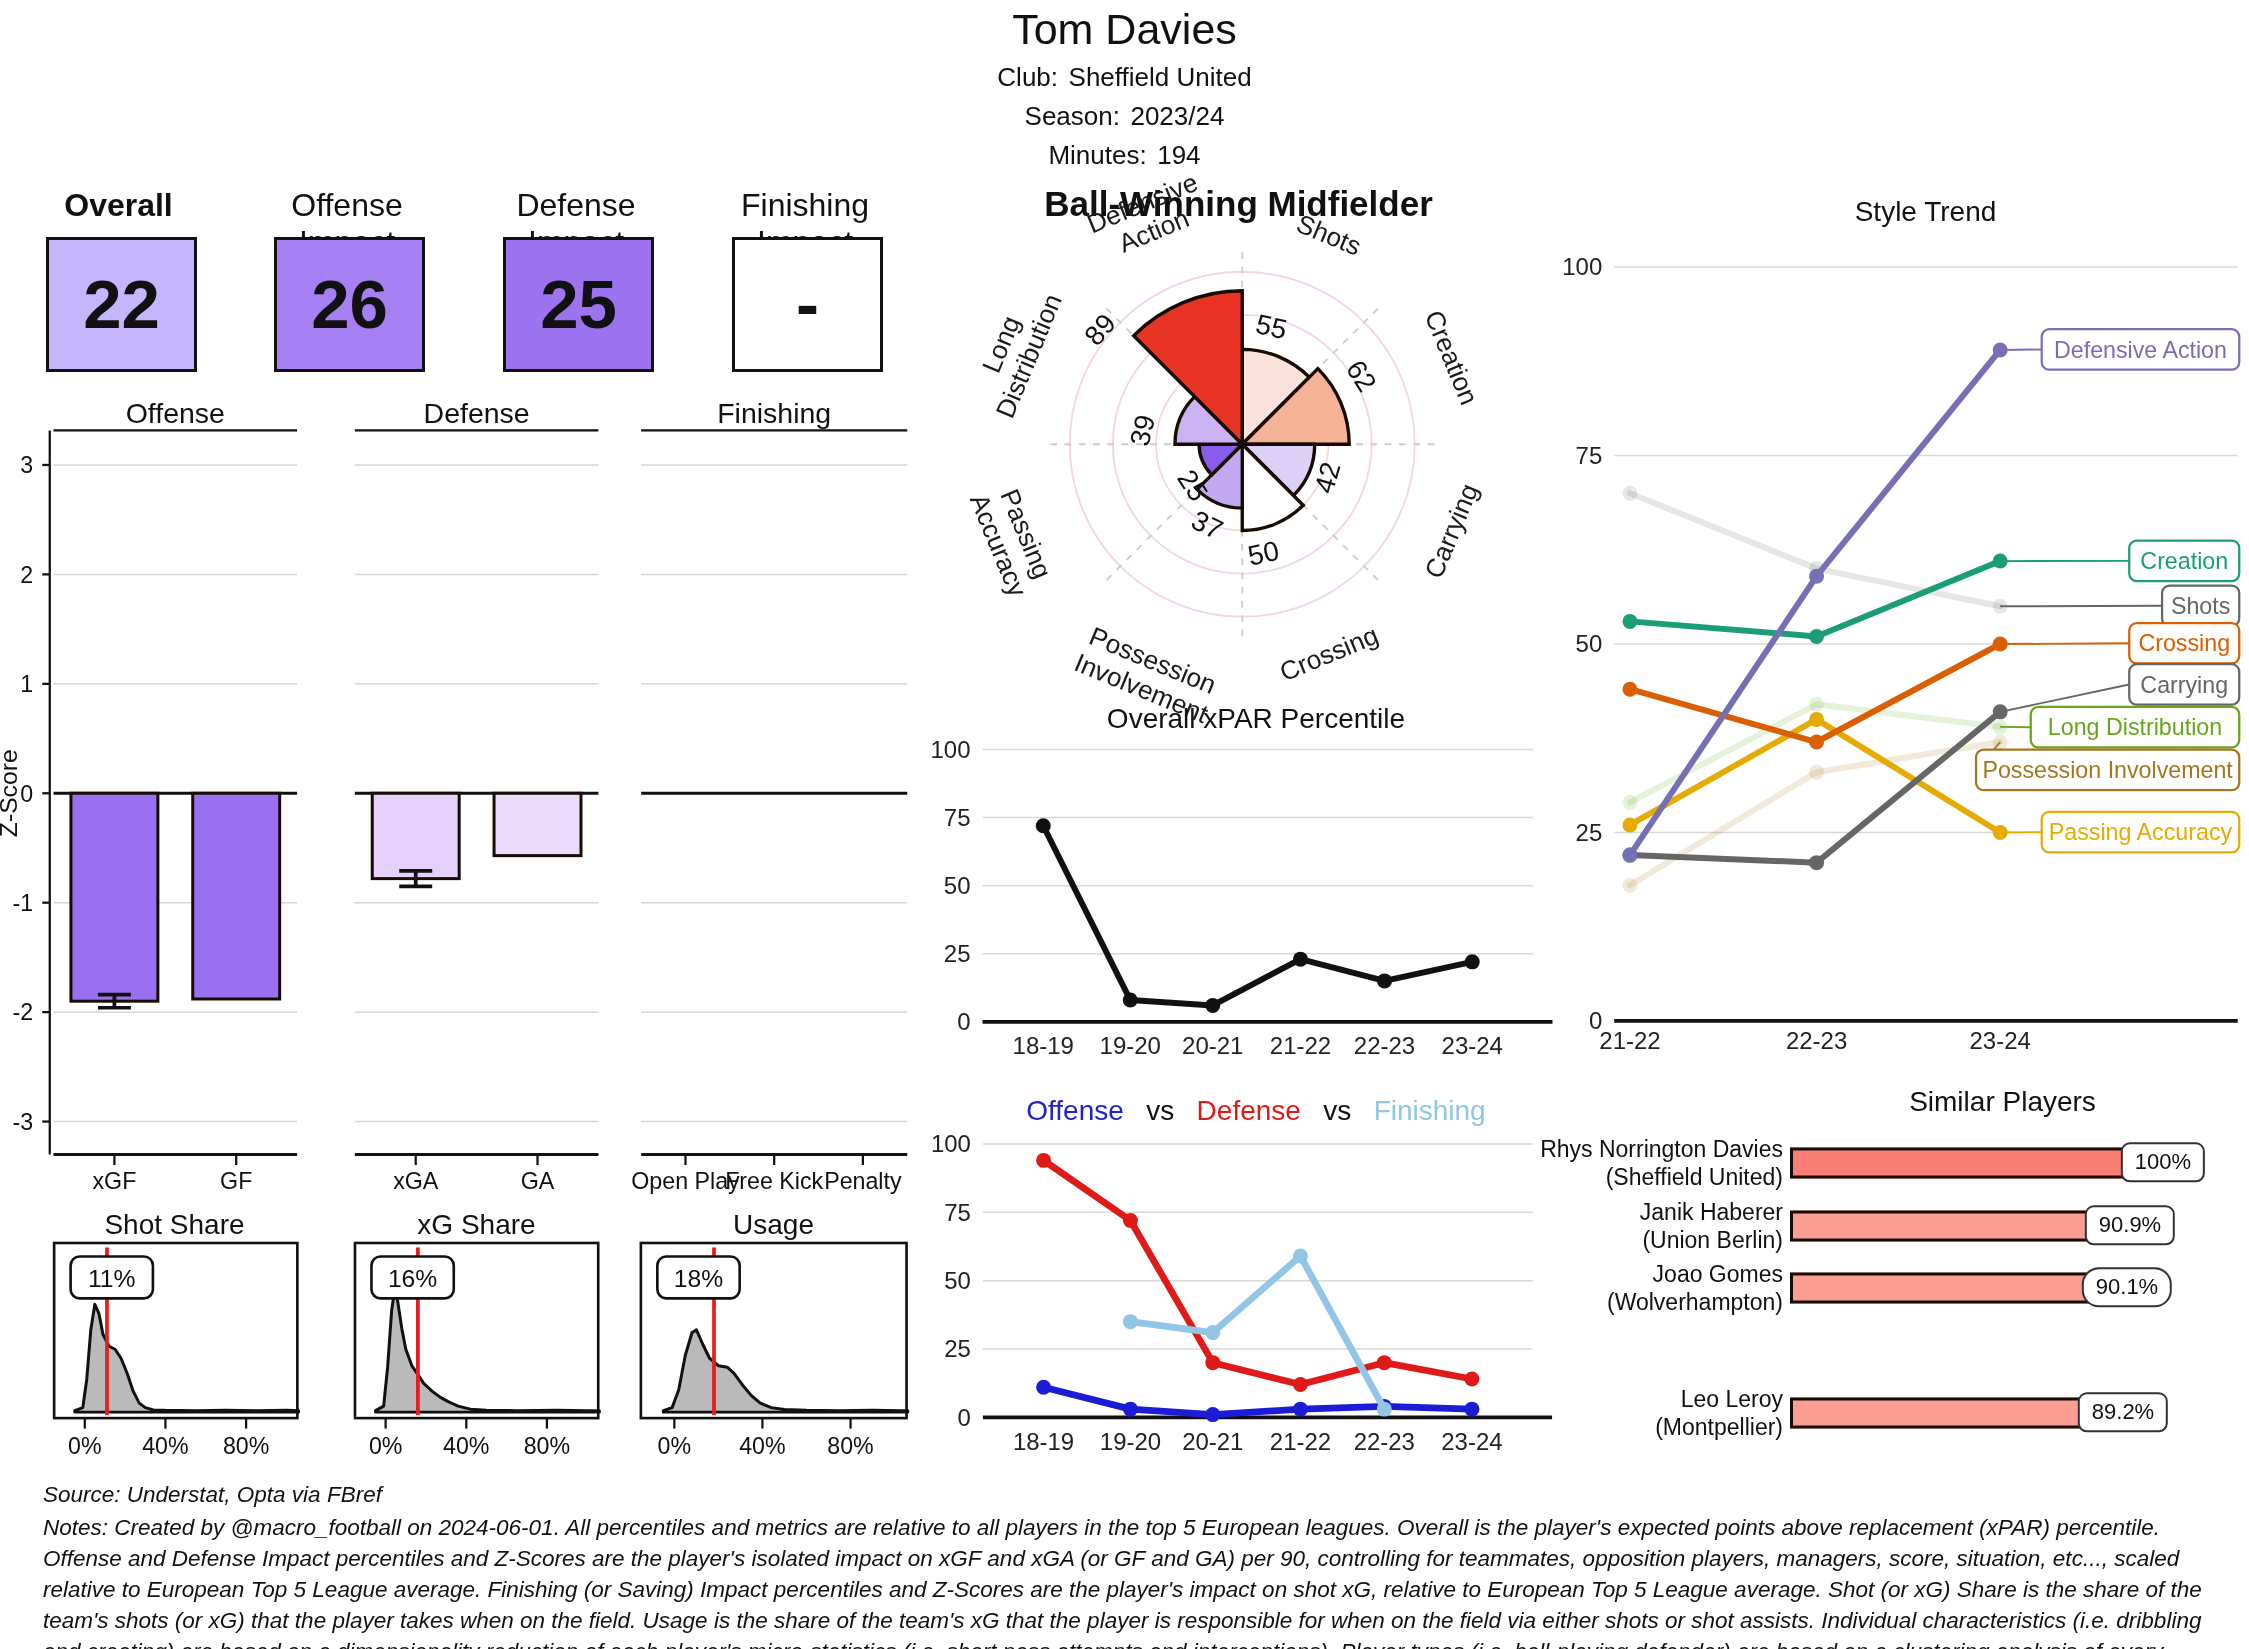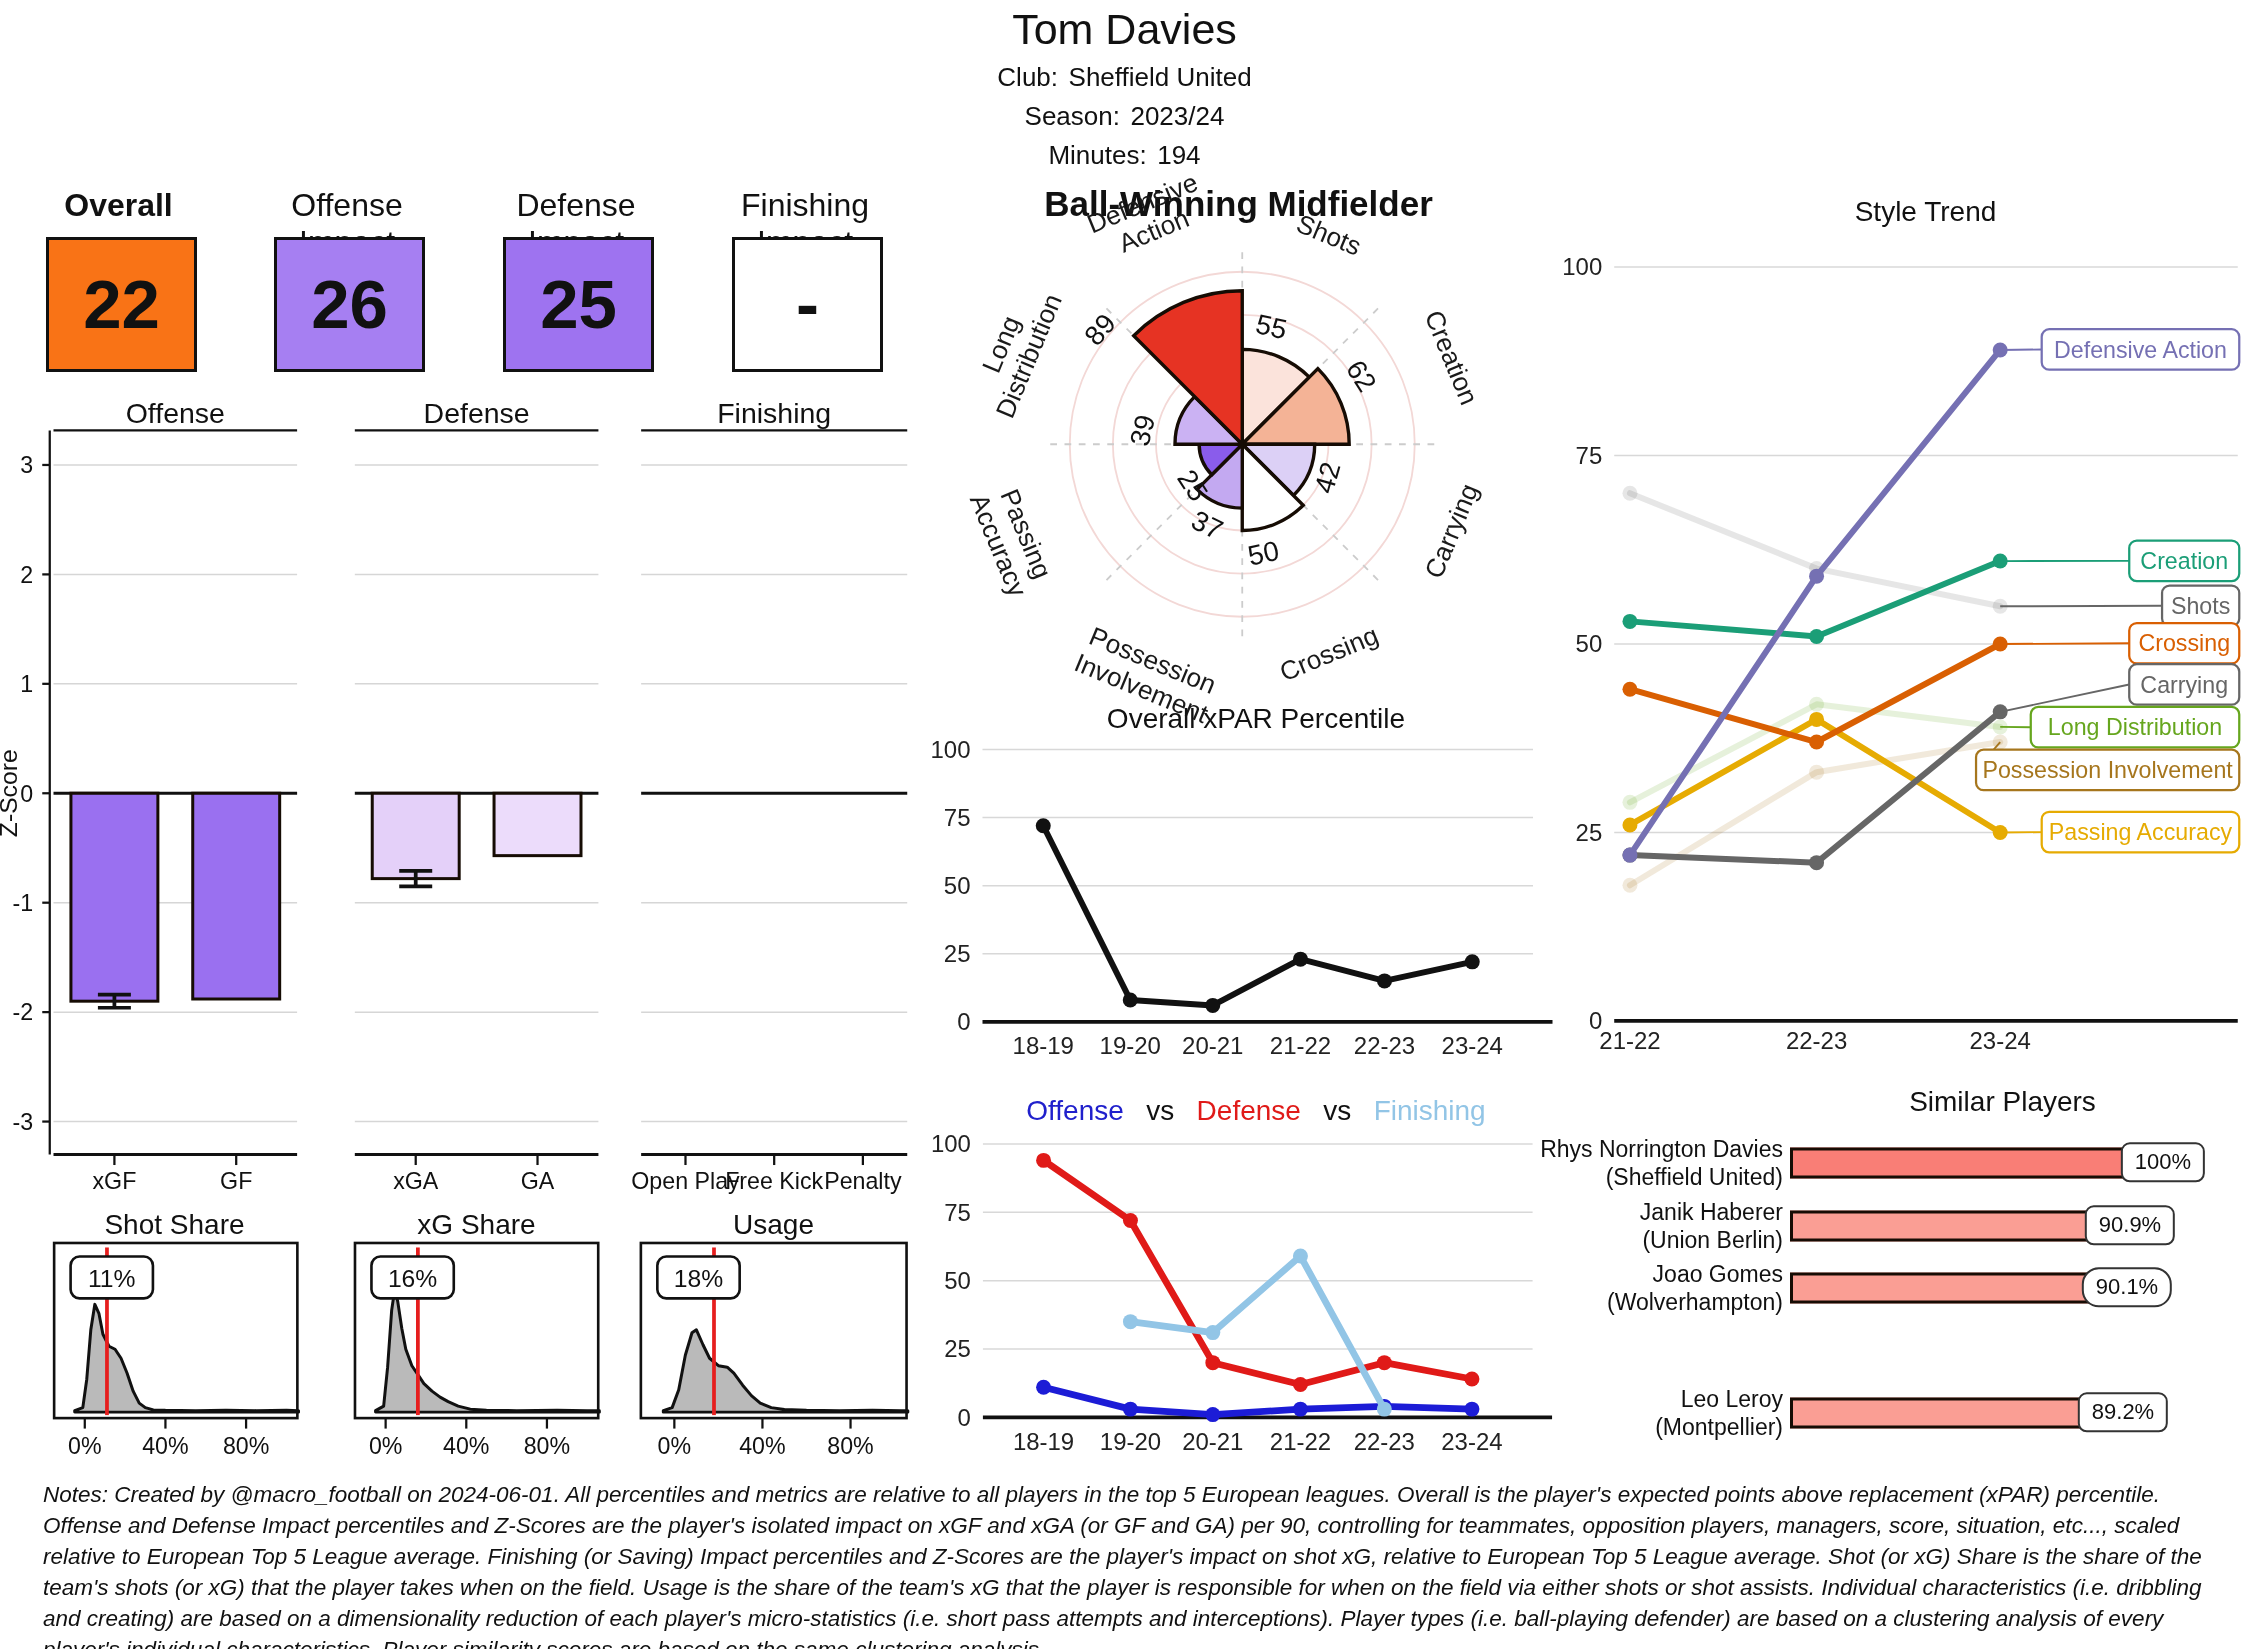--- a/index.html
+++ b/index.html
@@ -36,21 +36,21 @@
   <h1>Tom Davies</h1>
   <div class="hline"><span class="lbl">Club:</span><span>Sheffield United</span></div>
   <div class="hline"><span class="lbl">Season:</span><span>2023/24</span></div>
   <div class="hline"><span class="lbl">Minutes:</span><span>194</span></div>
 </div>
 
 <div class="impact-label bold" style="left:13.5px">Overall</div>
 <div class="impact-label" style="left:242px">Offense Impact</div>
 <div class="impact-label" style="left:471px">Defense Impact</div>
 <div class="impact-label" style="left:700px">Finishing Impact</div>
-<div class="impact-card" style="left: 46px; background: #f97316;">22</div>
+<div class="impact-card" style="left: 46px; background: #c4b5fd;">22</div>
 <div class="impact-card" style="left: 274px; background: rgb(166, 127, 242);">26</div>
 <div class="impact-card" style="left: 503px; background: rgb(158, 115, 240);">25</div>
 <div class="impact-card" style="left: 732px; background: rgb(255, 255, 255);">-</div>
 
 <svg id="zscore-svg" style="left:0;top:405px" width="930" height="817" viewBox="0 0 1240 1090">
     <g>
       <text x="233.5" y="24" font-size="38" fill="#111" text-anchor="middle">Offense</text>
       <line x1="71" y1="80" x2="396" y2="80" stroke="#d6d6d6" stroke-width="2"></line>
       <line x1="71" y1="226" x2="396" y2="226" stroke="#d6d6d6" stroke-width="2"></line>
       <line x1="71" y1="372" x2="396" y2="372" stroke="#d6d6d6" stroke-width="2"></line>
@@ -391,15 +391,16 @@
       <line x1="899.73" y1="242" x2="899.73" y2="256" stroke="#111" stroke-width="3"></line>
       <text x="899.73" y="290" font-size="31" fill="#111" text-anchor="middle">0%</text>
       <line x1="1017.448" y1="242" x2="1017.448" y2="256" stroke="#111" stroke-width="3"></line>
       <text x="1017.448" y="290" font-size="31" fill="#111" text-anchor="middle">40%</text>
       <line x1="1135.166" y1="242" x2="1135.166" y2="256" stroke="#111" stroke-width="3"></line>
       <text x="1135.166" y="290" font-size="31" fill="#111" text-anchor="middle">80%</text>
     </g>
   </svg>
 
 <div class="footer">
+  <div class="src">Source: Understat, Opta via FBref</div>
   <div>Notes: Created by @macro_football on 2024-06-01. All percentiles and metrics are relative to all players in the top 5 European leagues. Overall is the player's expected points above replacement (xPAR) percentile. Offense and Defense Impact percentiles and Z-Scores are the player's isolated impact on xGF and xGA (or GF and GA) per 90, controlling for teammates, opposition players, managers, score, situation, etc..., scaled relative to European Top 5 League average. Finishing (or Saving) Impact percentiles and Z-Scores are the player's impact on shot xG, relative to European Top 5 League average. Shot (or xG) Share is the share of the team's shots (or xG) that the player takes when on the field. Usage is the share of the team's xG that the player is responsible for when on the field via either shots or shot assists. Individual characteristics (i.e. dribbling and creating) are based on a dimensionality reduction of each player's micro-statistics (i.e. short pass attempts and interceptions). Player types (i.e. ball-playing defender) are based on a clustering analysis of every player's individual characteristics. Player similarity scores are based on the same clustering analysis.</div>
 </div>
 
 
 </body></html>

